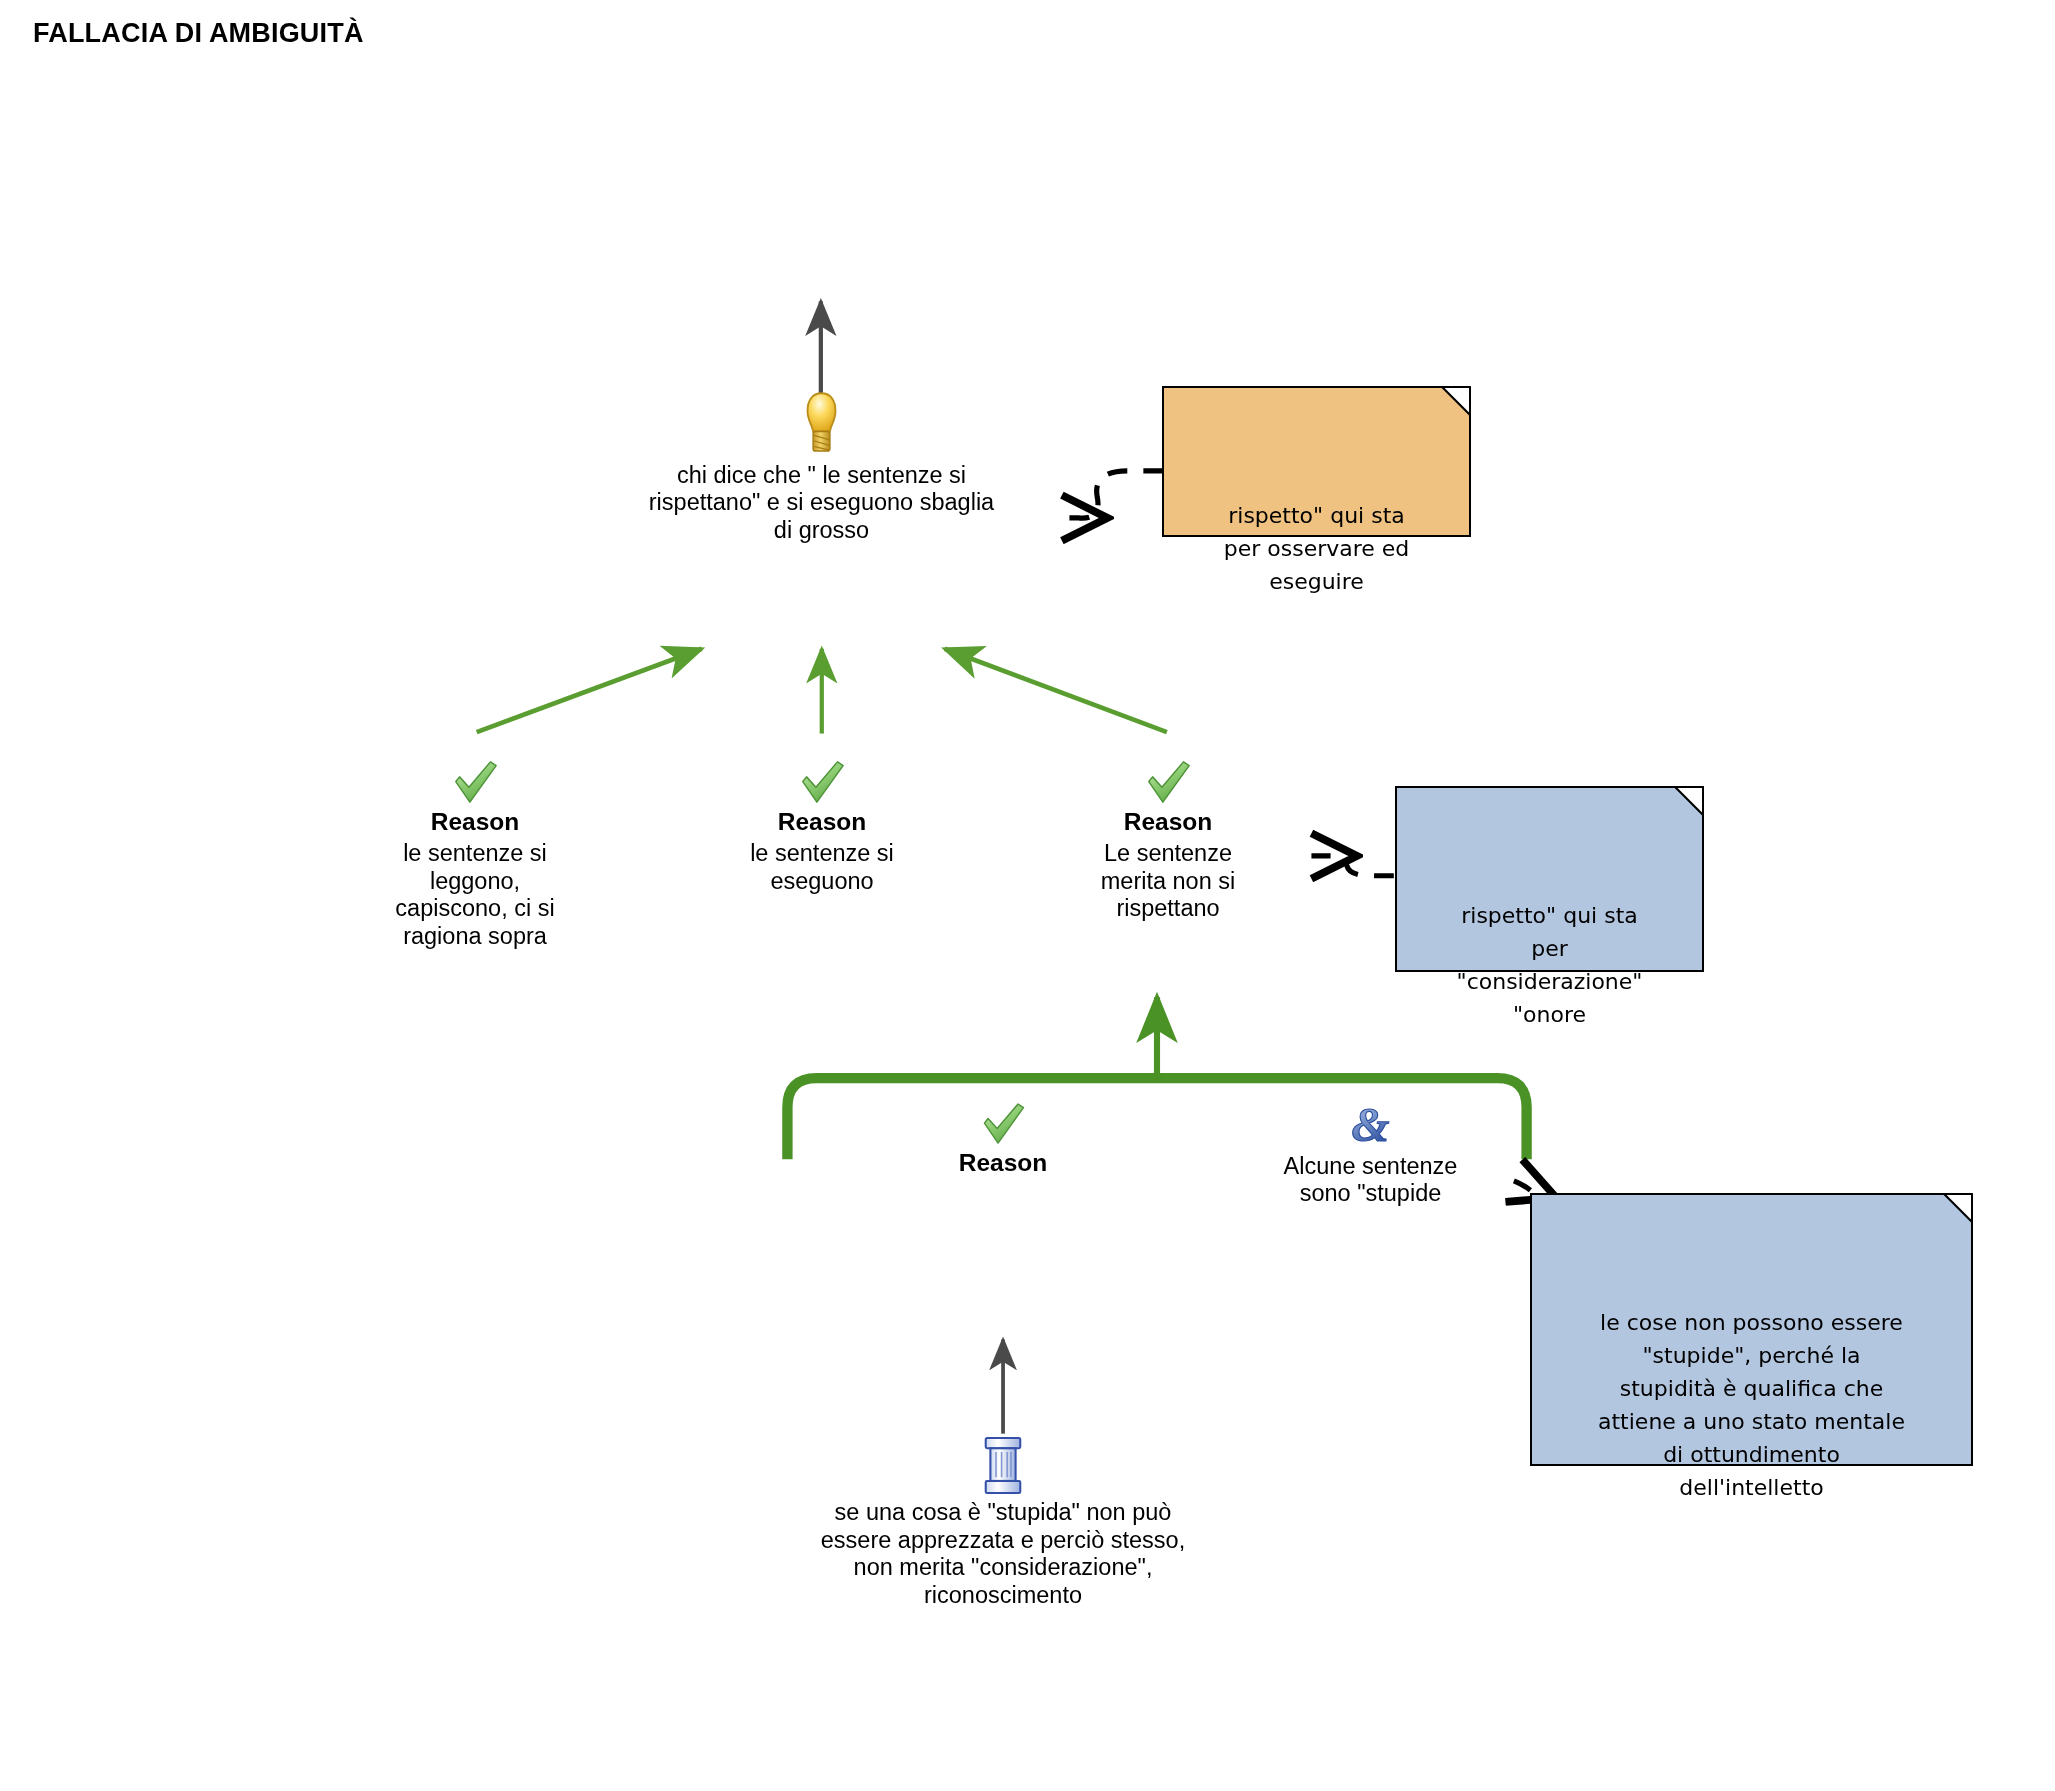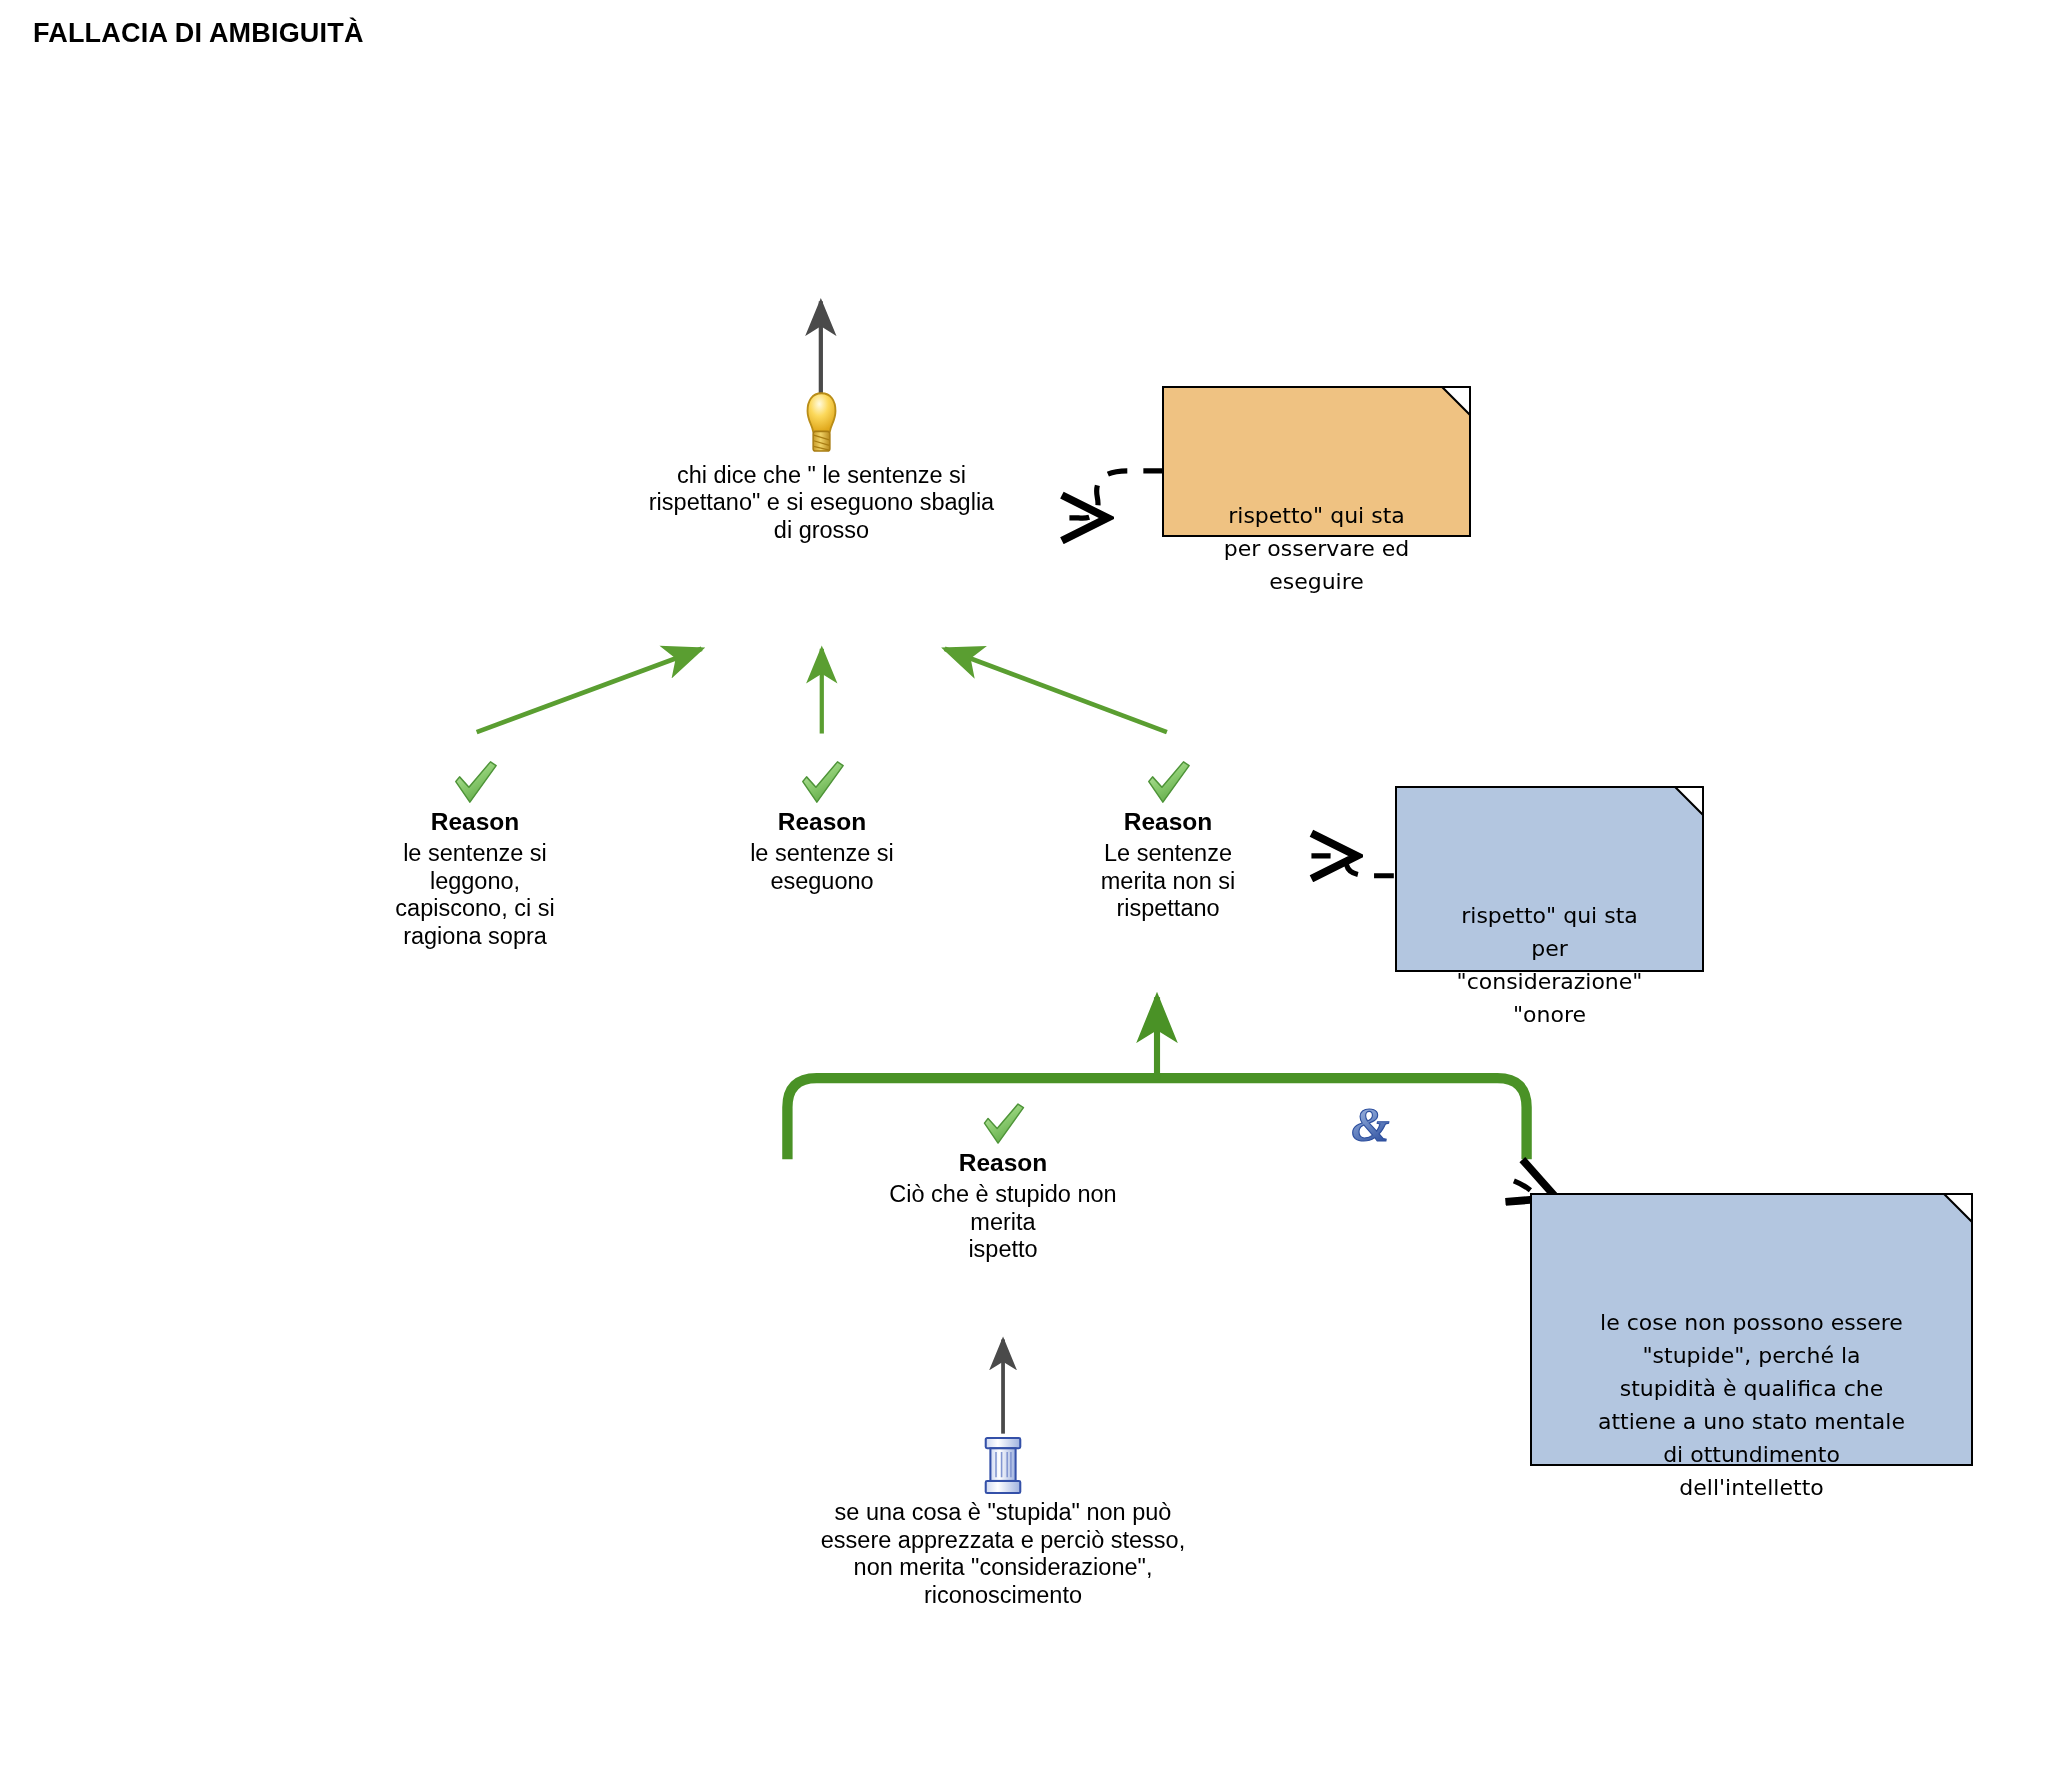--- a/index.html
+++ b/index.html
@@ -244,39 +244,38 @@
           <linearGradient id="ck4" x1="0" y1="0" x2="0.6" y2="1">
             <stop offset="0" stop-color="#cfeabb"></stop>
             <stop offset="0.5" stop-color="#8fce74"></stop>
             <stop offset="1" stop-color="#5ea845"></stop>
           </linearGradient>
         </defs>
         <path d="M6,23 L10,18 L20,29 L43,2 L49,6 L21,45 Z" fill="url(#ck4)" stroke="#4e9438" stroke-width="1.6" stroke-linejoin="round"></path>
       </svg>
     </span>
     <div class="node-type">Reason</div>
-    <div class="node-text">Ciò che è stupido non
-merita
-ispetto</div>
   </div>
 
   <div class="node" style="left:1234px; top:1102px; width:273px;">
     <span class="icon-wrap">
       <svg width="45" height="46" viewBox="0 0 48 49">
         <defs>
           <linearGradient id="ampg" x1="0" y1="0" x2="0.4" y2="1">
             <stop offset="0" stop-color="#b9c9e8"></stop>
             <stop offset="0.45" stop-color="#7b97cd"></stop>
             <stop offset="1" stop-color="#2d4f9e"></stop>
           </linearGradient>
         </defs>
         <text x="24" y="42" text-anchor="middle" font-family="'Liberation Serif', serif" font-size="52" font-weight="bold" font-style="italic" fill="url(#ampg)" stroke="#2d4f9e" stroke-width="1.2">&amp;</text>
       </svg>
     </span>
     <div class="node-type"></div>
+    <div class="node-text">Alcune sentenze
+sono "stupide</div>
   </div>
 
   <div class="node" style="left:725px; top:1436px; width:556px;">
     <span class="icon-wrap">
       <svg width="42" height="60" viewBox="0 0 45 64">
         <defs>
           <linearGradient id="pg" x1="0" y1="0" x2="1" y2="0">
             <stop offset="0" stop-color="#cfd9f2"></stop>
             <stop offset="0.35" stop-color="#ffffff"></stop>
             <stop offset="1" stop-color="#9fb2df"></stop>

